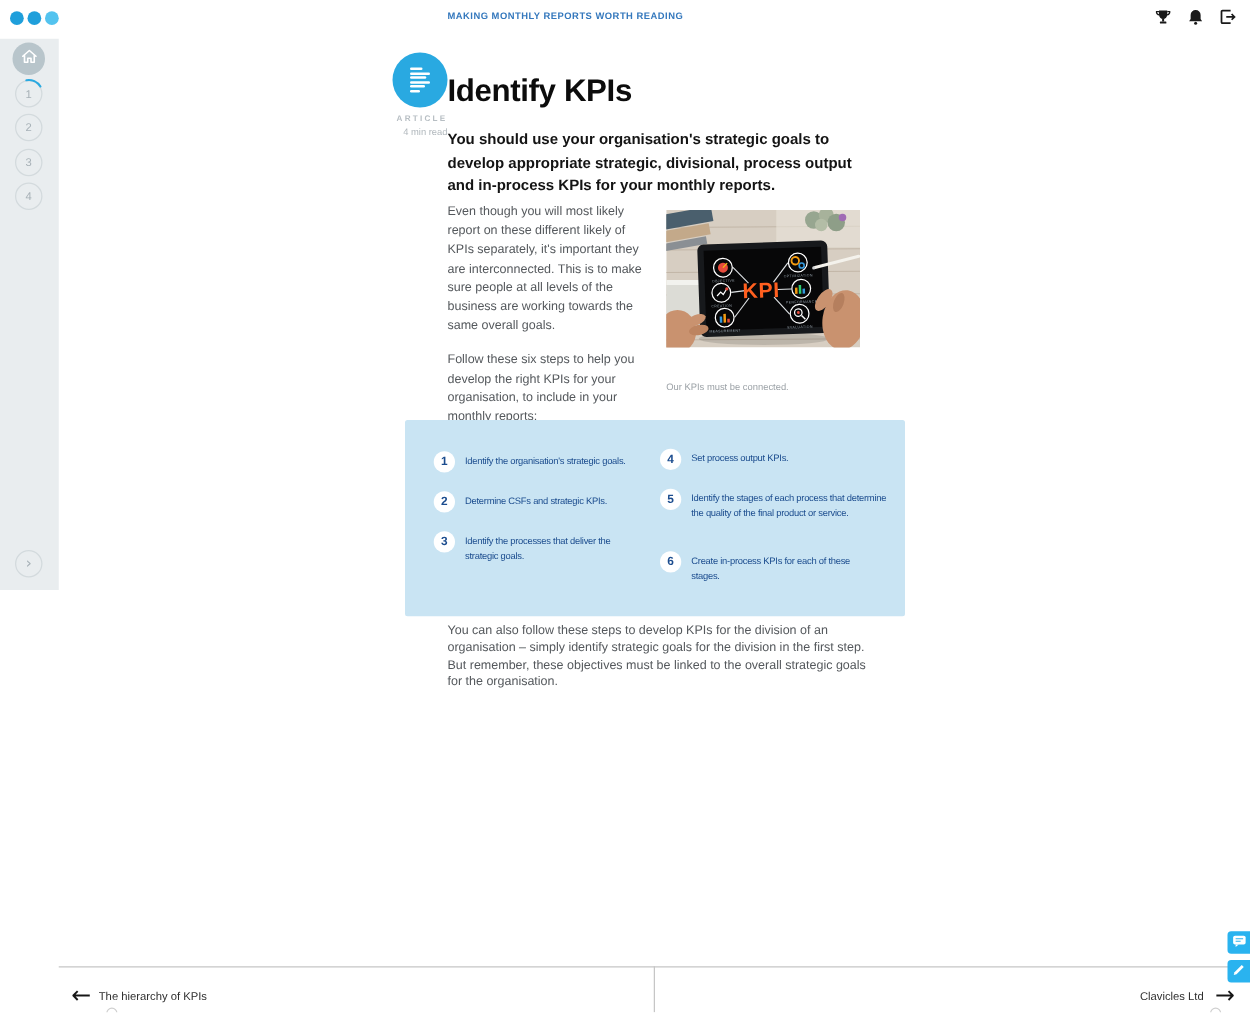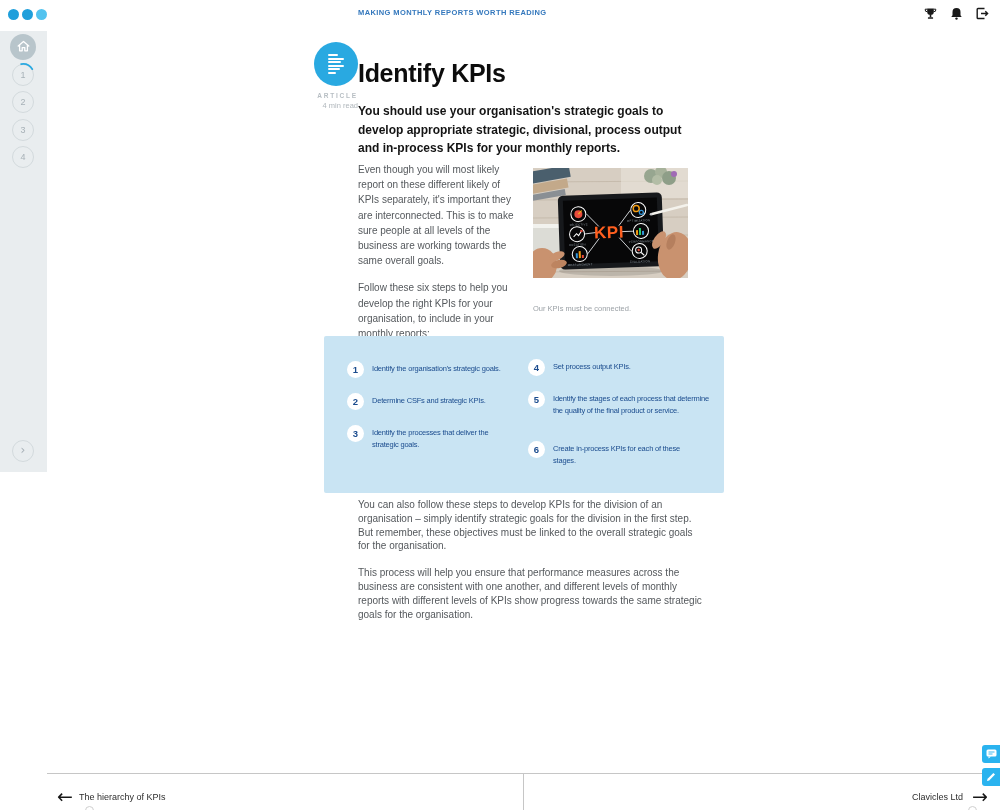--- a/index.html
+++ b/index.html
@@ -262,21 +262,20 @@
     <div class="snum s4n">4</div>
     <div class="stext s4t">Set process output KPIs.</div>
     <div class="snum s5n">5</div>
     <div class="stext s5t">Identify the stages of each process that determine the quality of the final product or service.</div>
     <div class="snum s6n">6</div>
     <div class="stext s6t">Create in-process KPIs for each of these stages.</div>
   </div>
 
   <div class="body-paras">
     <p>You can also follow these steps to develop KPIs for the division of an organisation – simply identify strategic goals for the division in the first step. But remember, these objectives must be linked to the overall strategic goals for the organisation.</p>
-    <p>This process will help you ensure that performance measures across the business are consistent with one another, and different levels of monthly reports with different levels of KPIs show progress towards the same strategic goals for the organisation.</p>
   </div>
 
   <div class="footer-line"></div>
   <div class="footer-divider"></div>
   <span class="nav-arrow prev-arrow">←</span>
   <span class="nav-label prev-label">The hierarchy of KPIs</span>
   <span class="mini-circle mc-left"></span>
   <span class="nav-label next-label">Clavicles Ltd</span>
   <span class="nav-arrow next-arrow">→</span>
   <span class="mini-circle mc-right"></span>

